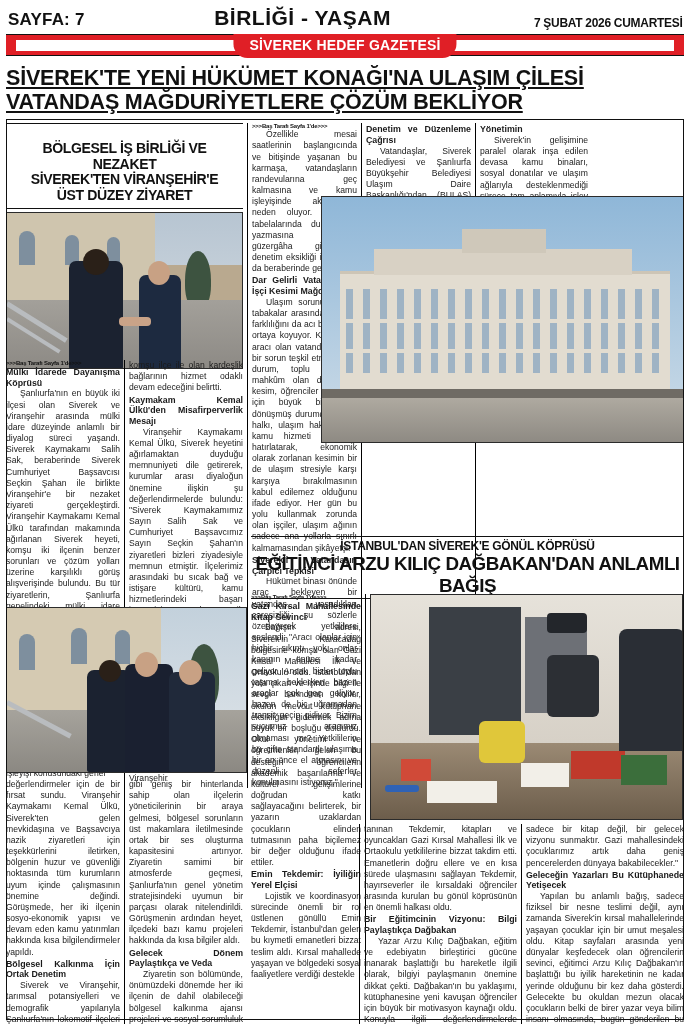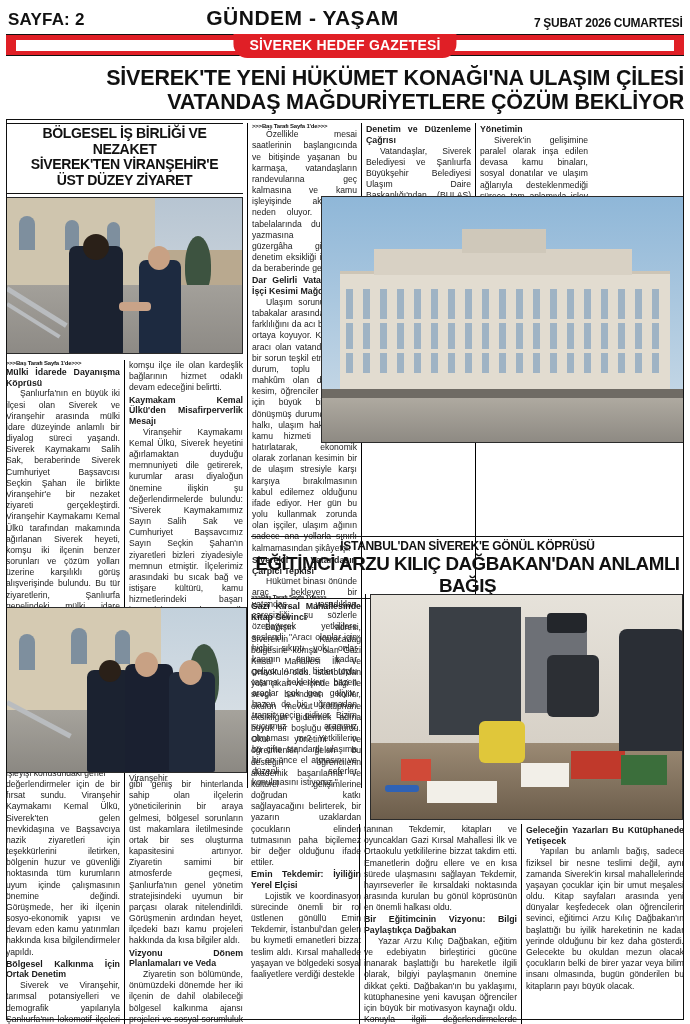--- a/index.html
+++ b/index.html
@@ -21,35 +21,35 @@
 
   .redbar-wrap { position:relative; height:27px; margin-top:2px; }
   .redbar { position:absolute; left:0; right:0; top:0; height:22px; background:#e01f26; border-top:1px solid #111; border-bottom:1px solid #111; }
   .redbar .slot { position:absolute; top:5px; height:11px; background:#fff; }
   .redbar .slot.l { left:10px; right:62%; }
   .redbar .slot.r { right:10px; left:62%; }
   .red-tab { position:absolute; left:50%; transform:translateX(-50%); top:0px; background:#e01f26; color:#fff;
     font-size:14px; font-weight:bold; padding:3px 16px 5px 16px; border-radius:0 0 14px 14px; white-space:nowrap; letter-spacing:.2px; z-index:3;}
 
   
-  .main-head { text-align:right; padding:5px 0 2px 0; }
+  .main-head { text-align:left; padding:5px 0 2px 0;text-decoration:underline; }
   .main-head .l1 { font-size:21.5px; font-weight:bold; letter-spacing:-.2px; line-height:1.12; }
   .main-head .l2 { font-size:21.5px; font-weight:bold; letter-spacing:-.2px; line-height:1.12; }
   .hr-black { border-top:1.5px solid #111; margin:3px 0 0 0; }
 
   
   .col { font-size:8.6px; line-height:1.3; text-align:justify; color:#1a1a1a; }
   .col p { margin:0; }
   .col .indent { text-indent:14px; }
   .sub { font-weight:bold; font-size:8.8px; line-height:1.22; margin:1px 0 0 0; }
   .jump { font-size:6px; font-weight:bold; letter-spacing:-.2px; color:#111; white-space:nowrap; }
   .byline { font-weight:bold; }
 
   
-  .boxhead { border:1.5px solid #111; border-left:none; border-right:none; padding:2px 2px 4px 2px; text-align:center; }
+  .boxhead { border:1.5px solid #111; border-left:none; border-right:none; padding:17px 2px 4px 2px; text-align:center; }
   .boxhead div { font-weight:bold; font-size:14.5px; line-height:1.08; letter-spacing:-.4px; transform:scaleX(.97); }
 
   
   .photo { position:relative; overflow:hidden; border:1px solid #2b2b2b; background:#b9bdc2; }
   .ph-sky { position:absolute; inset:0; background:linear-gradient(#b7c5d2,#d7dde2); }
   .ph-bld { position:absolute; background:#c9bfac; }
   .ph-win { position:absolute; background:#7e8f9e; }
   .ph-ground { position:absolute; left:0; right:0; bottom:0; background:#9a9893; }
   .ph-person { position:absolute; background:#1b2230; border-radius:7px 7px 2px 2px; }
   .ph-head { position:absolute; background:#c8a184; border-radius:50%; }
@@ -74,22 +74,22 @@
   
   .flexrow { display:flex; }
   .vline { border-left:1px solid #000; }
 </style>
 </head>
 <body>
 
 <div class="page">
 
   <div class="masthead">
-    <div class="mast-left">SAYFA: 2</div>
-    <div class="mast-center">GÜNDEM - YAŞAM</div>
+    <div class="mast-left">SAYFA: 7</div>
+    <div class="mast-center">BİRLİĞİ - YAŞAM</div>
     <div class="mast-right">7 ŞUBAT 2026 CUMARTESİ</div>
   </div>
 
   <div class="redbar-wrap">
     <div class="redbar">
       <div class="slot l"></div>
       <div class="slot r"></div>
     </div>
     <div class="red-tab">SİVEREK HEDEF GAZETESİ</div>
   </div>
@@ -254,38 +254,39 @@
     <div style="width:118px; padding-right:4px;">
       <div class="col">
         <p>değerlendirmeler için de bir fırsat sundu. Viranşehir Kaymakamı Kemal Ülkü, Siverek'ten gelen mevkidaşına ve Başsavcıya nazik ziyaretleri için teşekkürlerini iletirken, bölgenin huzur ve güvenliği noktasında tüm kurumların uyum içinde çalışmasının önemine değindi. Görüşmede, her iki ilçenin sosyo-ekonomik yapısı ve devam eden kamu yatırımları hakkında kısa bilgilendirmeler yapıldı.</p>
         <div class="sub">Bölgesel Kalkınma İçin Ortak Denetim</div>
         <p class="indent">Siverek ve Viranşehir, tarımsal potansiyelleri ve demografik yapılarıyla Şanlıurfa'nın lokomotif ilçeleri olma özelliğini taşıyor. Kaymakam Salih Sak ve Kaymakam Kemal Ülkü arasındaki görüşmede, bu iki ilçenin kalkınma stratejileri üzerine de duruldu. Kamu hizmetlerinin vatandaşa daha hızlı ve etkin bir şekilde ulaştırılması noktasında yerel idarecilerin birbirlerinin tecrübelerinden faydalanmasının gerekliliği üzerinde duruldu. Kaymakam Sak, Viranşehir'in gelişim sürecini yakından takip ettiklerini belirterek,</p>
       </div>
     </div>
     <div class="vline" style="width:119px; padding-left:4px;">
       <div class="col">
         <p>gibi geniş bir hinterlanda sahip olan ilçelerin yöneticilerinin bir araya gelmesi, bölgesel sorunların üst makamlara iletilmesinde ortak bir ses oluşturma kapasitesini artırıyor. Ziyaretin samimi bir atmosferde geçmesi, Şanlıurfa'nın genel yönetim stratejisindeki uyumun bir parçası olarak nitelendirildi. Görüşmenin ardından heyet, ilçedeki bazı kamu projeleri hakkında da kısa bilgiler aldı.</p>
-        <div class="sub">Vizyonu Dönem Planlamaları ve Veda</div>
+        <div class="sub">Gelecek Dönem Paylaştıkça ve Veda</div>
         <p class="indent">Ziyaretin son bölümünde, önümüzdeki dönemde her iki ilçenin de dahil olabileceği bölgesel kalkınma ajansı projeleri ve sosyal sorumluluk çalışmaları üzerine fikir teatisi yapıldı. Kaymakam Salih Sak ve Başsavcı Seçkin Şahan, Viranşehir Kaymakamı Kemal Ülkü'ye ev sahipliği için teşekkür ederek ilçeden ayrıldılar. Bu üst düzey buluşma, Şanlıurfa'nın doğu ve batı yakasındaki iki büyük merkez arasındaki idari köprünün ne kadar sağlam olduğunu bir kez daha kanıtladı.</p>
 
       </div>
     </div>
   </div>
 
   <div class="flexrow" style="position:absolute; left:251px; top:824px; width:433px;">
     <div style="width:108px; padding-right:4px;"></div>
     <div class="vline" style="width:162px; padding:0 4px;">
       <div class="col">
-        <p>tanınan Tekdemir, kitapları ve oyuncakları Gazi Kırsal Mahallesi İlk ve Ortaokulu yetkililerine bizzat takdim etti. Emanetlerin doğru ellere ve en kısa sürede ulaşmasını sağlayan Tekdemir, hayırseverler ile kırsaldaki noktasında arasında kurulan bu gönül köprüsünün en önemli halkası oldu.</p>
+        <p>tanınan Tekdemir, kitapları ve oyuncakları Gazi Kırsal Mahallesi İlk ve Ortaokulu yetkililerine bizzat takdim etti. Emanetlerin doğru ellere ve en kısa sürede ulaşmasını sağlayan Tekdemir, hayırseverler ile kırsaldaki öğrenciler arasında kurulan bu gönül köprüsünün en önemli halkası oldu.</p>
         <div class="sub">Bir Eğitimcinin Vizyonu: Bilgi Paylaştıkça Dağbakan</div>
         <p class="indent">Yazar Arzu Kılıç Dağbakan, eğitim ve edebiyatın birleştirici gücüne inanarak başlattığı bu hareketle ilgili olarak, bilgiyi paylaşmanın önemine dikkat çekti. Dağbakan'ın bu yaklaşımı, kütüphanesine yeni kavuşan öğrenciler için büyük bir motivasyon kaynağı oldu. Konuyla ilgili değerlendirmelerde bulunan çevre sakinleri ve eğitimciler şu düşünceleri paylaştı: "Bir yazarın kendi kaleminden çıkan dünyayı çocuklara armağan etmesi, onlara</p>
       </div>
     </div>
     <div class="vline" style="width:163px; padding-left:4px;">
       <div class="col">
+        <p>sadece bir kitap değil, bir gelecek vizyonu sunmaktır. Gazi mahallesindeki çocuklarımız artık daha geniş pencerelerden dünyaya bakabilecekler."</p>
         <div class="sub">Geleceğin Yazarları Bu Kütüphanede Yetişecek</div>
         <p class="indent">Yapılan bu anlamlı bağış, sadece fiziksel bir nesne teslimi değil, aynı zamanda Siverek'in kırsal mahallelerinde yaşayan çocuklar için bir umut meşalesi oldu. Kitap sayfaları arasında yeni dünyalar keşfedecek olan öğrencilerin sevinci, eğitimci Arzu Kılıç Dağbakan'ın başlattığı bu iyilik hareketinin ne kadar yerinde olduğunu bir kez daha gösterdi. Gelecekte bu okuldan mezun olacak çocukların belki de birer yazar veya bilim insanı olmasında, bugün gönderilen bu kitapların payı büyük olacak.</p>
 
       </div>
     </div>
   </div>
 
   <div style="position:absolute; left:251px; top:824px; width:112px;"></div>
 
   <div style="position:absolute; left:6px; right:6px; bottom:4px; border-top:1px solid #111;"></div>

